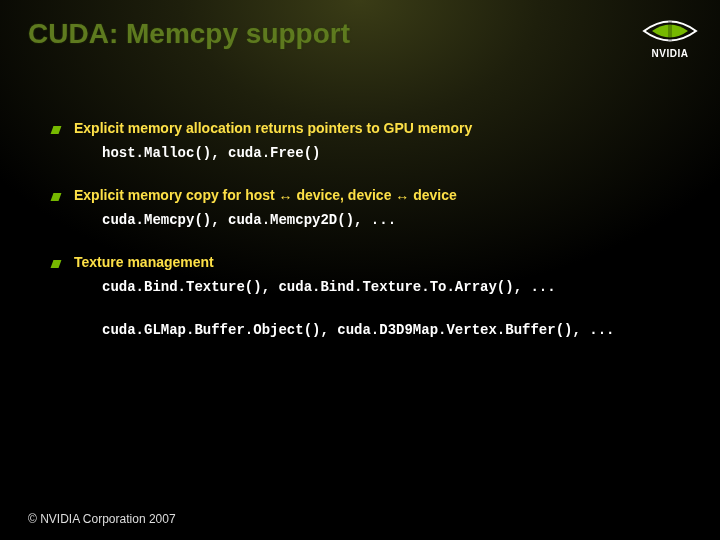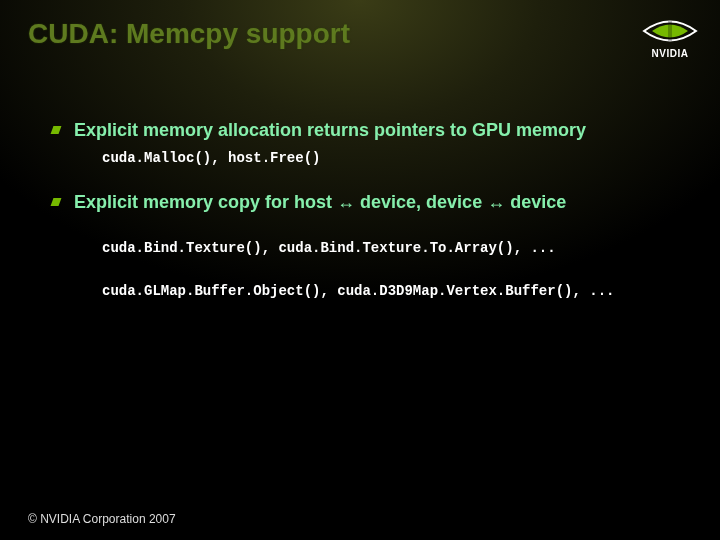--- a/index.html
+++ b/index.html
@@ -33,23 +33,23 @@
     font-size: 10px; letter-spacing: 0.5px; color: #fff; font-weight: bold;
   }
   .content {
     position: absolute;
     top: 120px;
     left: 52px;
     right: 28px;
   }
   .item { margin-bottom: 26px; }
   .item .heading {
-    font-size: 18px;
+    font-size: 14px;
     font-weight: bold;
-    color: #86efac;
+    color: #fde047;
     position: relative;
     padding-left: 22px;
   }
   .item .heading::before {
     content: "";
     position: absolute;
     left: 0; top: 6px;
     width: 8px; height: 8px;
     background: #76b900;
     transform: skewX(-20deg);
@@ -82,26 +82,28 @@
       <path d="M10 15 Q28 2 46 15 Q28 28 10 15 Z" fill="#76b900"></path>
       <rect x="26" y="5" width="4" height="20" fill="#000" opacity="0.25"></rect>
     </svg>
   </div>
   <div class="brand">NVIDIA</div>
 </div>
 
 <div class="content">
   <div class="item">
     <div class="heading">Explicit memory allocation returns pointers to GPU memory</div>
-    <div class="code"><span class="mono">cuda.Malloc(), host.Free()</span></div>
+    <div class="code"><span class="mono">host.Malloc(), cuda.Free()</span></div>
   </div>
   <div class="item">
     <div class="heading">Explicit memory copy for host ↔ device, device ↔ device</div>
+    <div class="code"><span class="mono">cuda.Memcpy(), cuda.Memcpy2D(), ...</span></div>
   </div>
   <div class="item">
+    <div class="heading">Texture management</div>
     <div class="code"><span class="mono">cuda.Bind.Texture(), cuda.Bind.Texture.To.Array(), ...</span></div>
   </div>
   <div class="item">
     <div class="code"><span class="mono">cuda.GLMap.Buffer.Object(), cuda.D3D9Map.Vertex.Buffer(), ...</span></div>
   </div>
 </div>
 
 <div class="footer">© NVIDIA Corporation 2007</div>
 
 </body></html>

